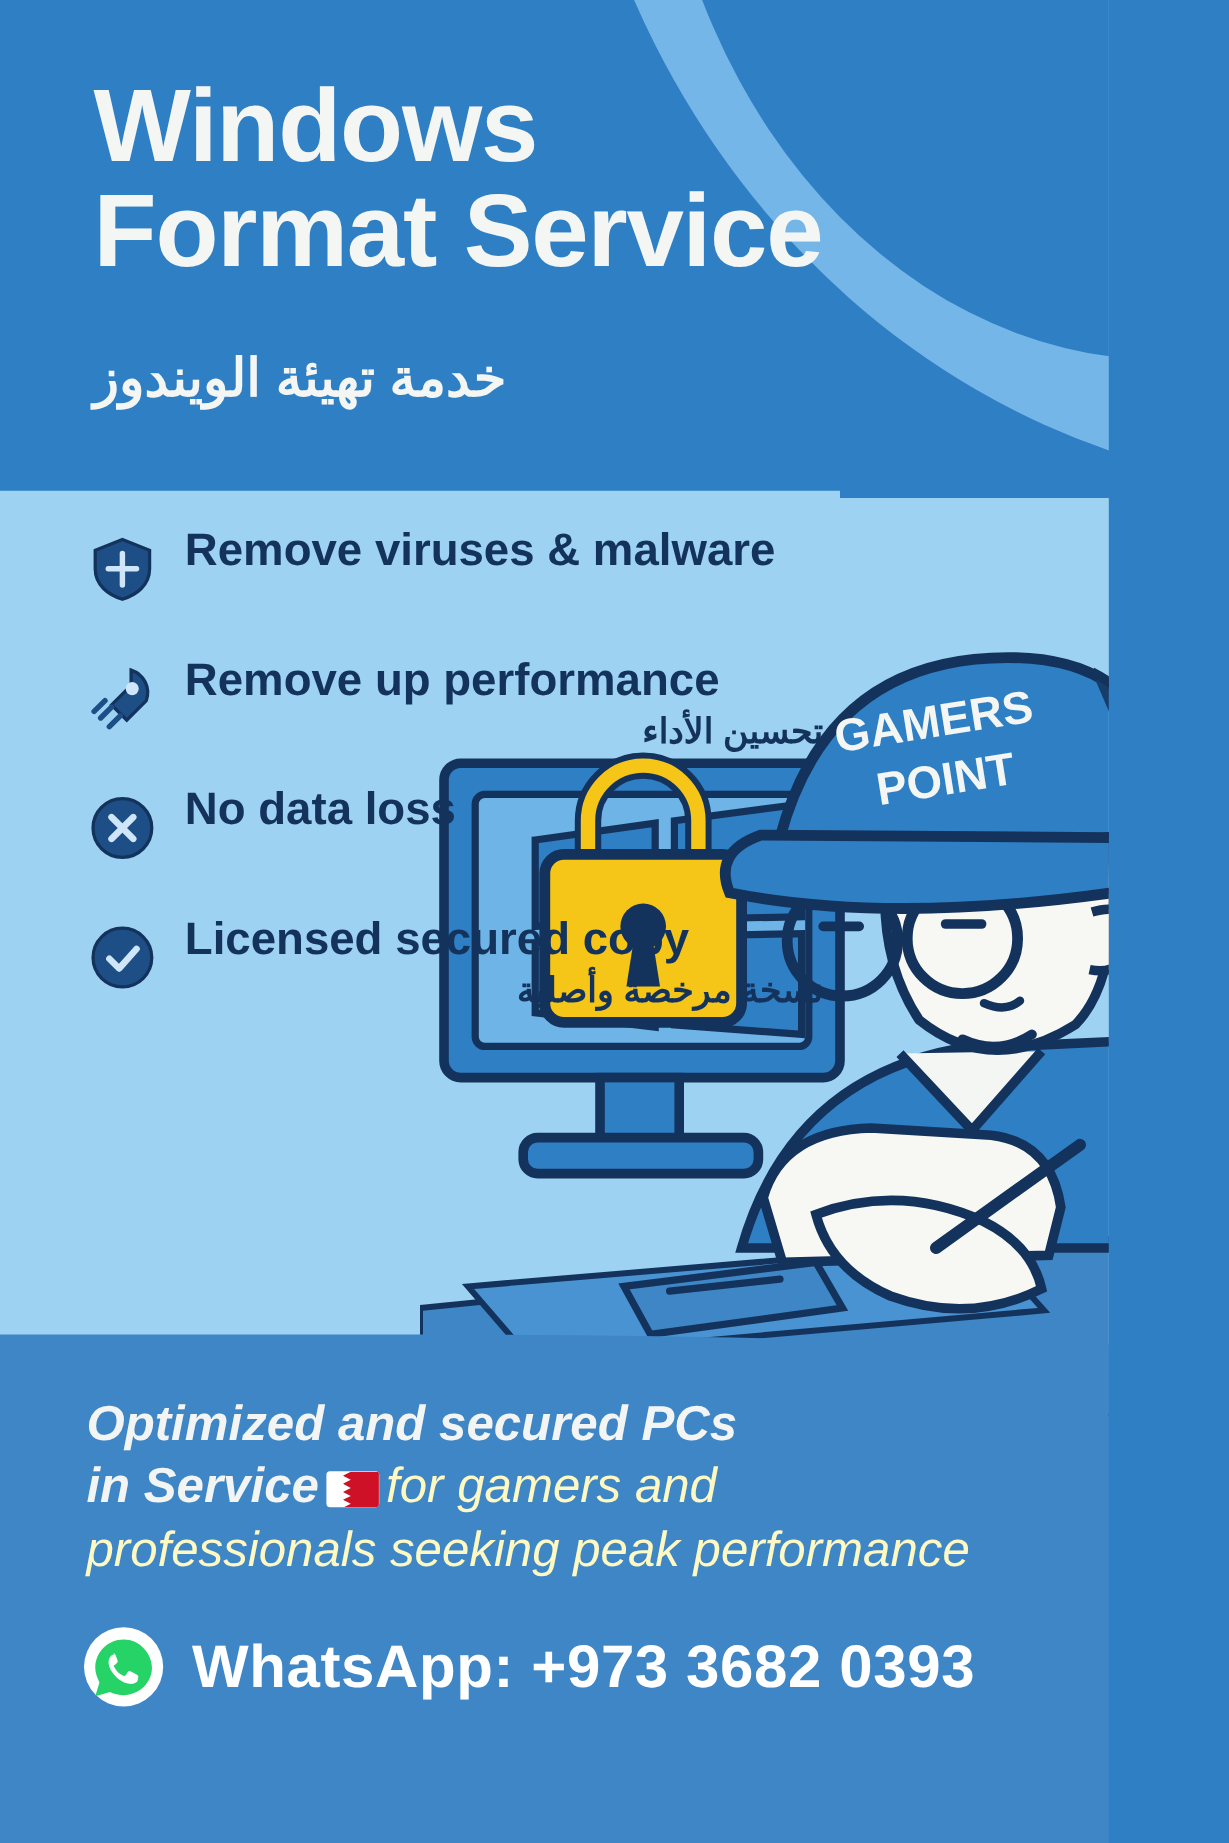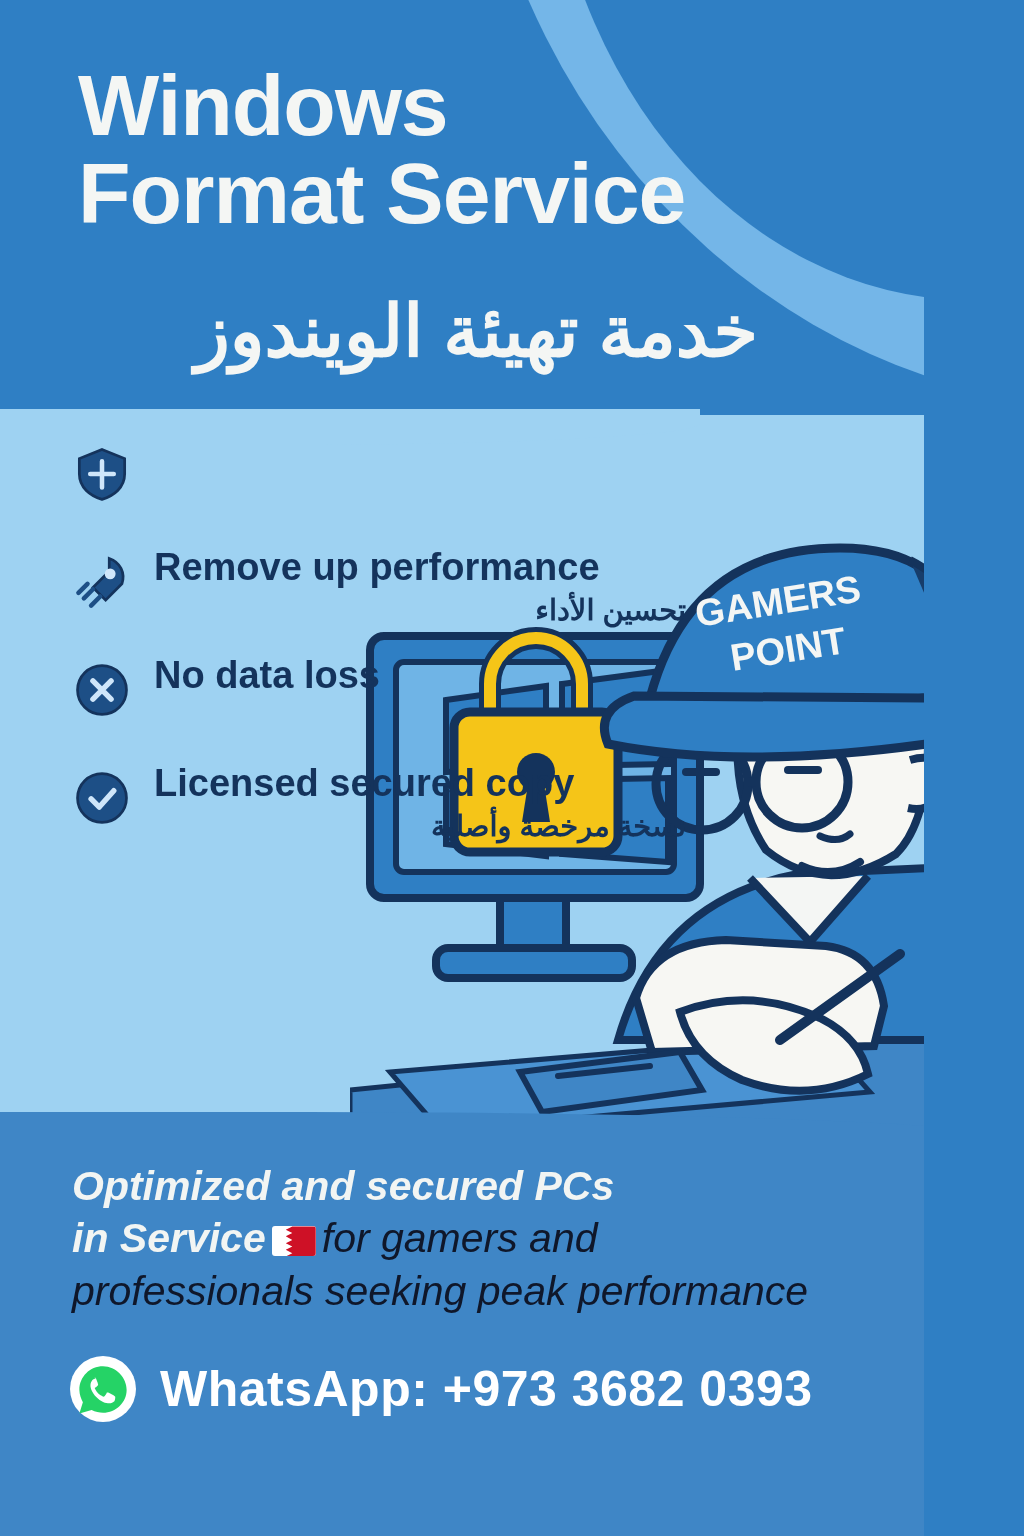--- a/index.html
+++ b/index.html
@@ -39,23 +39,23 @@
     position:absolute;left:78px;top:62px;
     width:880px;
     color:#f4f6f4;
     font-size:86px;line-height:1.02;
     font-weight:bold;
     letter-spacing:-1px;
   }
   .title-ar{
     position:absolute;left:78px;top:292px;width:680px;
     color:#f4f6f4;
-    font-size:72px;line-height:1.1;
-    font-weight:bold;
-    direction:rtl;text-align:right;
+    font-size:44px;line-height:1.1;
+    font-weight:bold;
+    direction:rtl;text-align:left;
   }
 
   
   .panel{
     position:absolute;left:0;top:415px;width:1024px;height:710px;
     background:#9ed2f2;
   }
   .panel-curve{
     position:absolute;left:0;top:-6px;width:700px;height:36px;
     background:#9ed2f2;
@@ -106,21 +106,21 @@
     background:#3f86c6;
     border-radius:0 70% 0 0;
   }
   .tagline{
     position:absolute;left:72px;top:1160px;width:880px;
     color:#f2f5f3;
     font-size:41px;line-height:1.28;
     font-weight:bold;
     font-style:italic;
   }
-  .tagline .soft{font-weight:normal;color:#0f172a;}
+  .tagline .soft{font-weight:normal;color:#fef9c3;}
   .flag{
     display:inline-block;
     width:44px;height:30px;
     vertical-align:-4px;
     margin:0 6px;
     border-radius:3px;
     background:#ffffff;
     position:relative;
     overflow:hidden;
   }
@@ -229,20 +229,21 @@
 
   <div class="features">
 
     <div class="feature">
       <span class="f-icon">
         <svg viewBox="0 0 64 64" width="58" height="58">
           <path d="M32 5 L57 15 V32 C57 47 45 56 32 60 C19 56 7 47 7 32 V15 Z" fill="#1d4f86" stroke="#14335c" stroke-width="3"></path>
           <path d="M32 18 V47 M19 32 H45" stroke="#cfe6fa" stroke-width="5" stroke-linecap="round"></path>
         </svg>
       </span>
+      <div class="f-en">Remove viruses &amp; malware</div>
     </div>
 
     <div class="feature">
       <span class="f-icon">
         <svg viewBox="0 0 64 64" width="58" height="58">
           <path d="M40 6 C52 10 58 22 54 34 L36 52 L22 38 L40 20 Z" fill="#1d4f86" stroke="#14335c" stroke-width="3"></path>
           <circle cx="41" cy="23" r="6" fill="#cfe6fa"></circle>
           <path d="M22 40 L12 50 M16 34 L6 44 M30 48 L20 58" stroke="#1d4f86" stroke-width="5" stroke-linecap="round"></path>
         </svg>
       </span>

